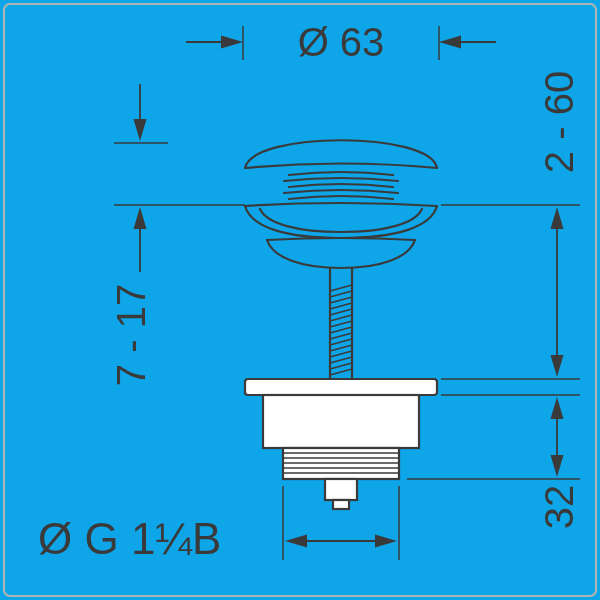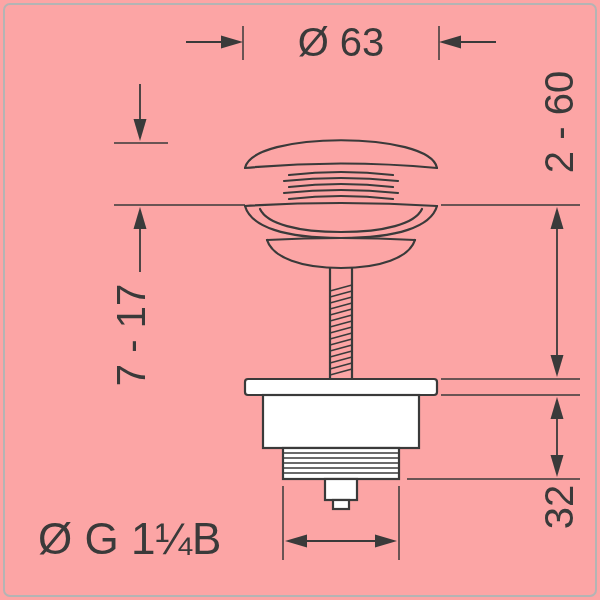--- a/index.html
+++ b/index.html
@@ -7,21 +7,21 @@
     padding: 0;
     width: 600px;
     height: 600px;
     background: #ffffff;
     font-family: "Liberation Sans", sans-serif;
   }
   .canvas {
     position: relative;
     width: 600px;
     height: 600px;
-    background: #fca5a5;
+    background: #0ea5e9;
     box-sizing: border-box;
     text-align: center;
   }
   .frame {
     position: absolute;
     inset: 3px;
     border: 2px solid #b4b4b4;
     border-radius: 7px;
     pointer-events: none;
   }

